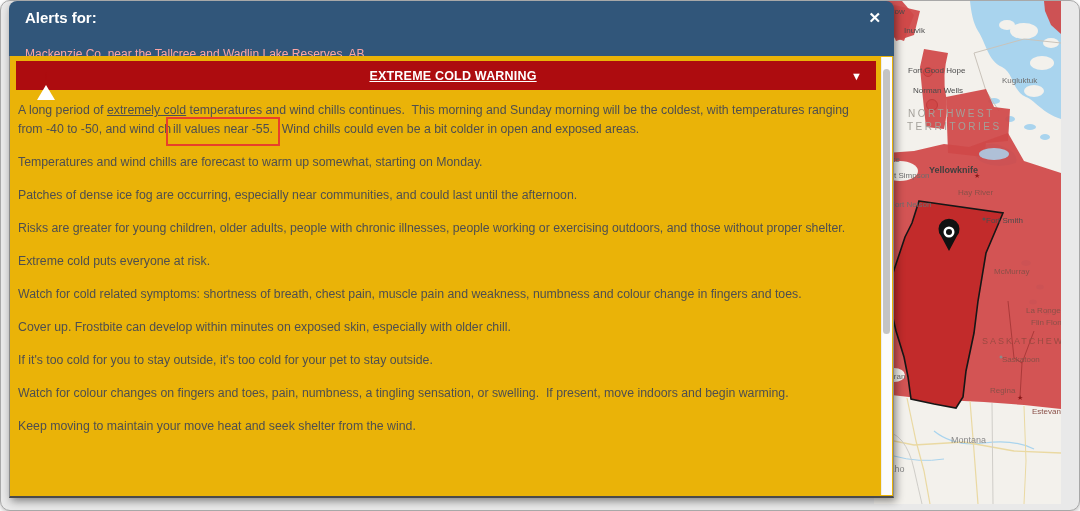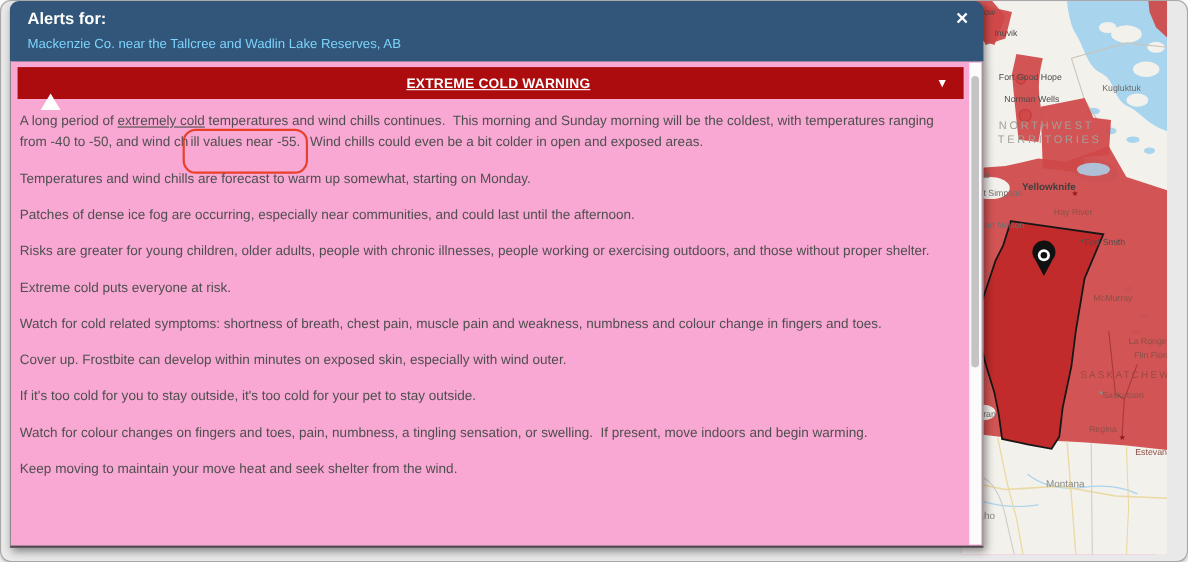--- a/index.html
+++ b/index.html
@@ -17,24 +17,24 @@
   .mprov{fill:#9b4a42;font-size:9px;letter-spacing:2px;font-family:"Liberation Sans",sans-serif;}
   .mstate{fill:#8a8a8a;font-size:9px;font-family:"Liberation Sans",sans-serif;}
   .mstar{fill:#8b1a1a;font-size:7px;font-family:"DejaVu Sans",sans-serif;}
 
   
   .dialog{position:absolute;left:8px;top:0;width:885px;height:497px;display:flex;flex-direction:column;
           filter:drop-shadow(2px 3px 4px rgba(0,0,0,.45));}
   .dialog-header{background:#31567a;color:#fff;height:55px;border-radius:8px 8px 0 0;position:relative;
                  box-sizing:border-box;padding:8px 24px 0 16px;}
   .dialog-title{font-size:15px;font-weight:bold;line-height:18px;}
-  .dialog-subtitle{font-size:12px;color:#7dd3fc;margin-top:6px;}
+  .dialog-subtitle{font-size:12px;color:#fca5a5;margin-top:20px;}
   .close-btn{position:absolute;right:13px;top:9px;color:#fff;font-size:15px;font-weight:bold;
              cursor:pointer;line-height:16px;}
-  .dialog-content{flex:1;background:#f9a8d4;border:1px solid #8a8a8a;border-top:none;border-bottom:2px solid #4a4a4a;
+  .dialog-content{flex:1;background:#eab308;border:1px solid #8a8a8a;border-top:none;border-bottom:2px solid #4a4a4a;
                   position:relative;box-sizing:border-box;overflow:hidden;}
 
   .banner{position:absolute;left:6px;top:5px;right:17px;height:29px;background:#ad0c0f;
           display:flex;align-items:center;cursor:pointer;}
   .warn-icon{position:relative;width:18px;height:16px;margin-left:21px;flex:0 0 auto;}
   .warn-tri{width:0;height:0;border-left:9px solid transparent;border-right:9px solid transparent;
             border-bottom:15px solid #ffffff;}
   .warn-bang{position:absolute;left:0;top:3px;width:18px;text-align:center;color:#ad0c0f;
              font-size:10px;font-weight:bold;}
   .banner-label{flex:1;text-align:center;color:#fff;font-weight:bold;font-size:12.5px;
@@ -43,21 +43,21 @@
 
   .scrollbar{position:absolute;top:1px;right:1px;bottom:1px;width:10px;background:#fbfbfb;
              border-left:1px solid #ececec;}
   .scroll-thumb{position:absolute;left:1px;top:12px;width:7px;height:265px;background:#c4c4c4;border-radius:4px;}
 
   .dialog-body{position:absolute;left:8px;top:45px;right:22px;bottom:0;font-size:12.3px;
                color:#4f4f4f;line-height:19px;overflow:hidden;}
   .dialog-body p{margin:0 0 14px 0;white-space:pre-wrap;}
   .dialog-body p.issued{margin-bottom:7px;}
   .term{text-decoration:underline;cursor:pointer;}
-  .flag{border:2.5px solid #e8402a;border-radius:12px;padding:3px 5px 20px 5px;margin:-3px -5px -4px -5px;}
+  .flag{border:2.5px solid #e8402a;border-radius:0;padding:3px 5px 8px 5px;margin:-3px -5px -4px -5px;}
 </style>
 </head>
 <body>
 
 <div class="frame">
 
   <div class="map-wrap">
     <svg width="187" height="503" viewBox="0 0 187 503">
 
       <rect x="0" y="0" width="187" height="503" fill="#f3f1ec"></rect>
@@ -179,21 +179,21 @@
         <span class="banner-caret">▼</span>
       </div>
 
       <div class="dialog-body">
         <p><span>A long period of </span><span class="term">extremely cold</span><span> temperatures and wind chills continues.  This morning and Sunday morning will be the coldest, with temperatures ranging from -40 to -50, and wind ch</span><span class="flag">ill values near -55.</span><span>  Wind chills could even be a bit colder in open and exposed areas.</span></p>
         <p>Temperatures and wind chills are forecast to warm up somewhat, starting on Monday.</p>
         <p>Patches of dense ice fog are occurring, especially near communities, and could last until the afternoon.</p>
         <p>Risks are greater for young children, older adults, people with chronic illnesses, people working or exercising outdoors, and those without proper shelter.</p>
         <p>Extreme cold puts everyone at risk.</p>
         <p>Watch for cold related symptoms: shortness of breath, chest pain, muscle pain and weakness, numbness and colour change in fingers and toes.</p>
-        <p>Cover up. Frostbite can develop within minutes on exposed skin, especially with wind outer.</p>
+        <p>Cover up. Frostbite can develop within minutes on exposed skin, especially with older chill.</p>
         <p>If it's too cold for you to stay outside, it's too cold for your pet to stay outside.</p>
         <p>Watch for colour changes on fingers and toes, pain, numbness, a tingling sensation, or swelling.  If present, move indoors and begin warming.</p>
         <p>Keep moving to maintain your move heat and seek shelter from the wind.</p>
       </div>
 
       <div class="scrollbar">
         <div class="scroll-thumb"></div>
       </div>
 
     </div>

